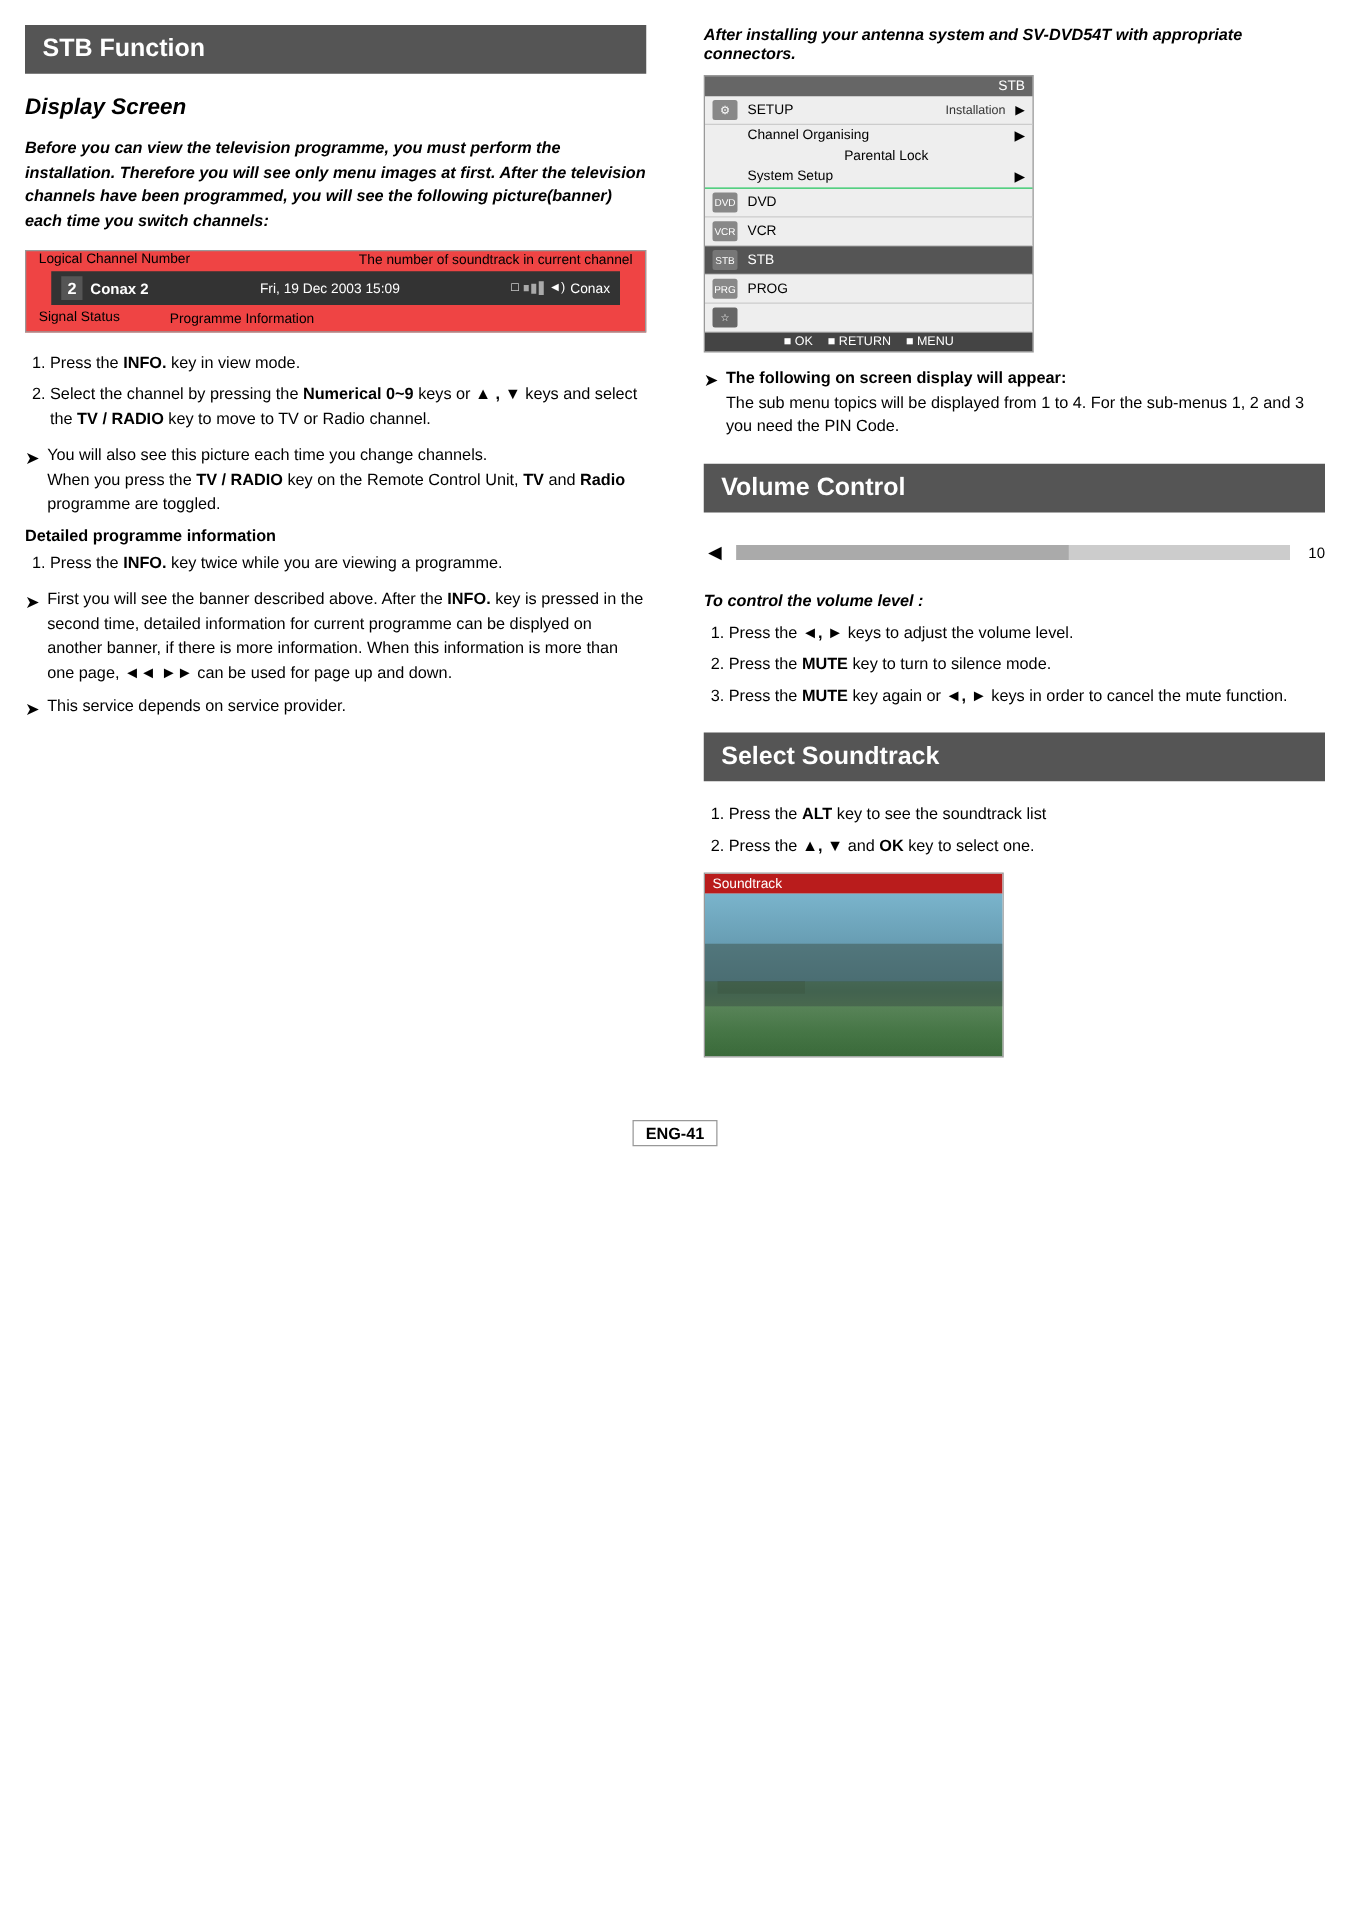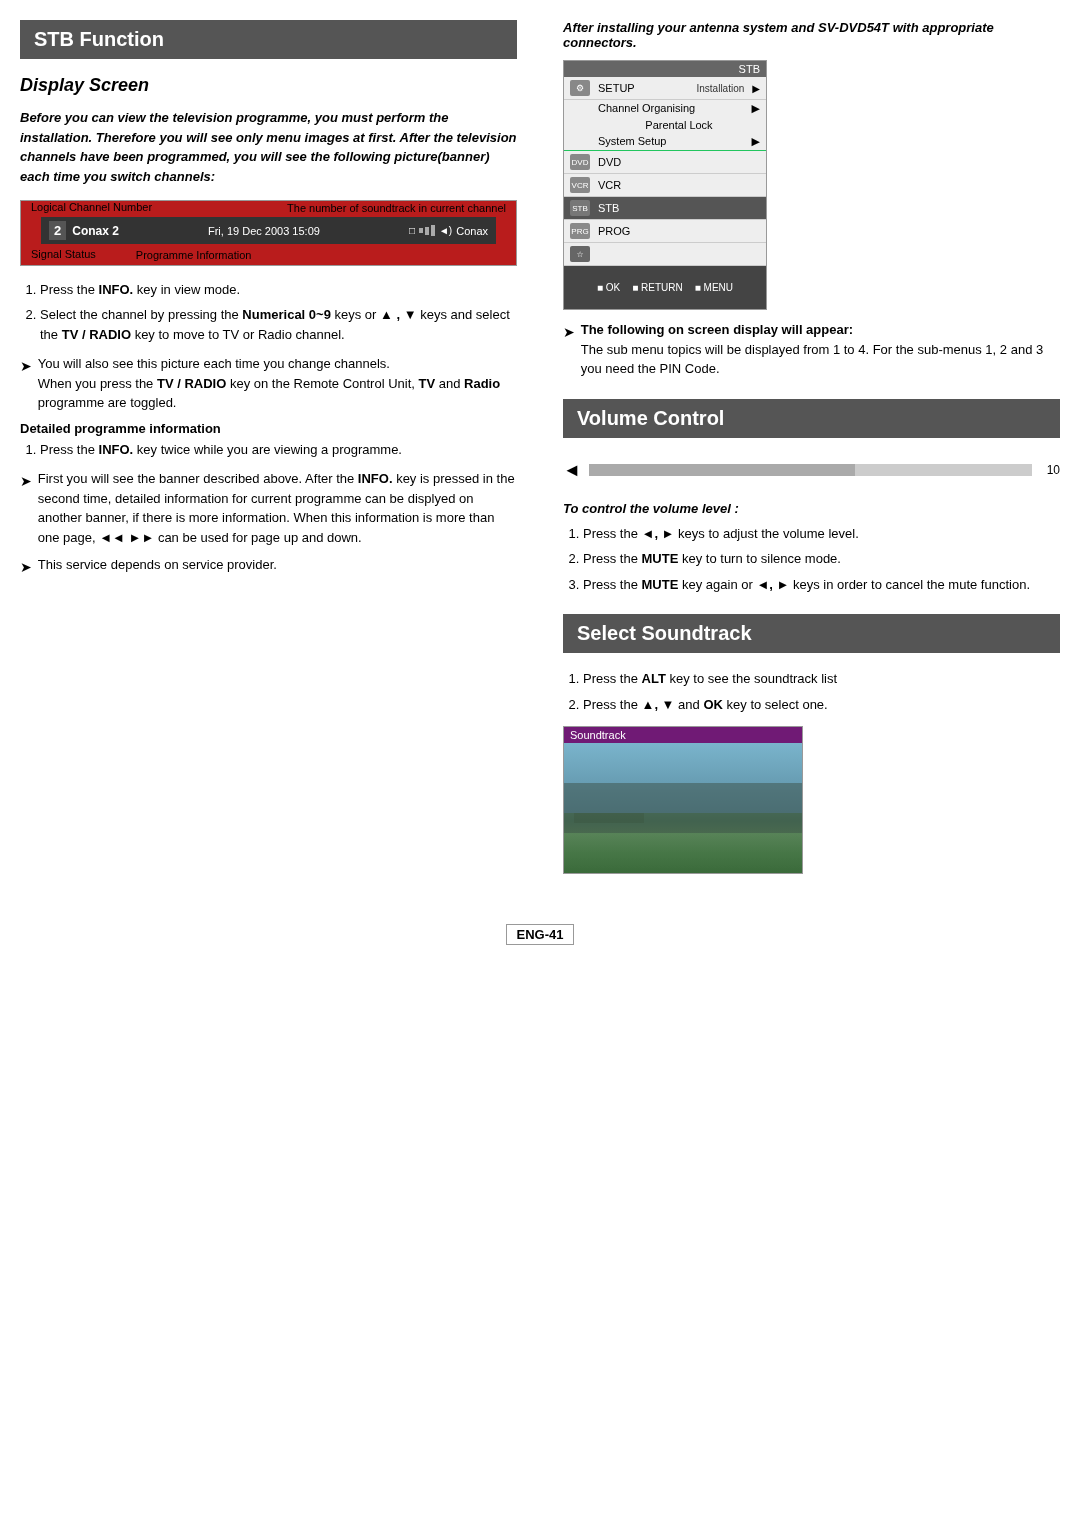--- a/index.html
+++ b/index.html
@@ -42,21 +42,21 @@
       font-weight: bold;
       font-style: italic;
       font-size: 13px;
       margin-bottom: 14px;
       line-height: 1.5;
     }
     .display-screen-diagram {
       border: 1px solid #999;
       margin: 10px 0 14px 0;
       position: relative;
-      background: #b91c1c;
+      background: #ef4444;
     }
     .diagram-screen {
       background: #333;
       color: #fff;
       padding: 4px 8px;
       display: flex;
       align-items: center;
       justify-content: space-between;
       font-size: 12px;
       margin: 0 10px;
@@ -106,21 +106,21 @@
       margin-top: 2px;
     }
     .bold-label {
       font-weight: bold;
       margin-bottom: 4px;
       margin-top: 8px;
     }
     .stb-menu-mockup {
       border: 1px solid #999;
       background: #eee;
-      width: 204px;
+      width: 264px;
       margin: 10px 0 10px 0;
       font-size: 12px;
     }
     .stb-menu-title {
       background: #666;
       color: #fff;
       text-align: right;
       padding: 2px 6px;
       font-size: 11px;
     }
@@ -155,21 +155,21 @@
       font-size: 10px;
       color: #333;
       padding-left: 28px;
     }
     .stb-menu-footer {
       background: #444;
       color: #fff;
       display: flex;
       justify-content: center;
       gap: 12px;
-      padding: 16px 6px;
+      padding: 2px 6px;
       font-size: 10px;
     }
     .volume-bar-container {
       display: flex;
       align-items: center;
       gap: 8px;
       margin: 10px 0 14px 0;
       padding: 6px 0;
     }
     .vol-icon {
@@ -197,21 +197,21 @@
       margin-bottom: 8px;
     }
     .soundtrack-mockup {
       border: 1px solid #999;
       width: 240px;
       margin: 12px 0 0 0;
       overflow: hidden;
       position: relative;
     }
     .soundtrack-top-bar {
-      background: #701a75;
+      background: #b91c1c;
       color: #fff;
       font-size: 11px;
       padding: 2px 6px;
     }
     .soundtrack-image {
       width: 100%;
       height: 130px;
       background: linear-gradient(180deg, #8ab4c8 0%, #5a8ca0 30%, #3d6e80 50%, #2a5060 60%, #6b8c6b 70%, #4a7a4a 85%, #3a6a3a 100%);
       position: relative;
       display: flex;

